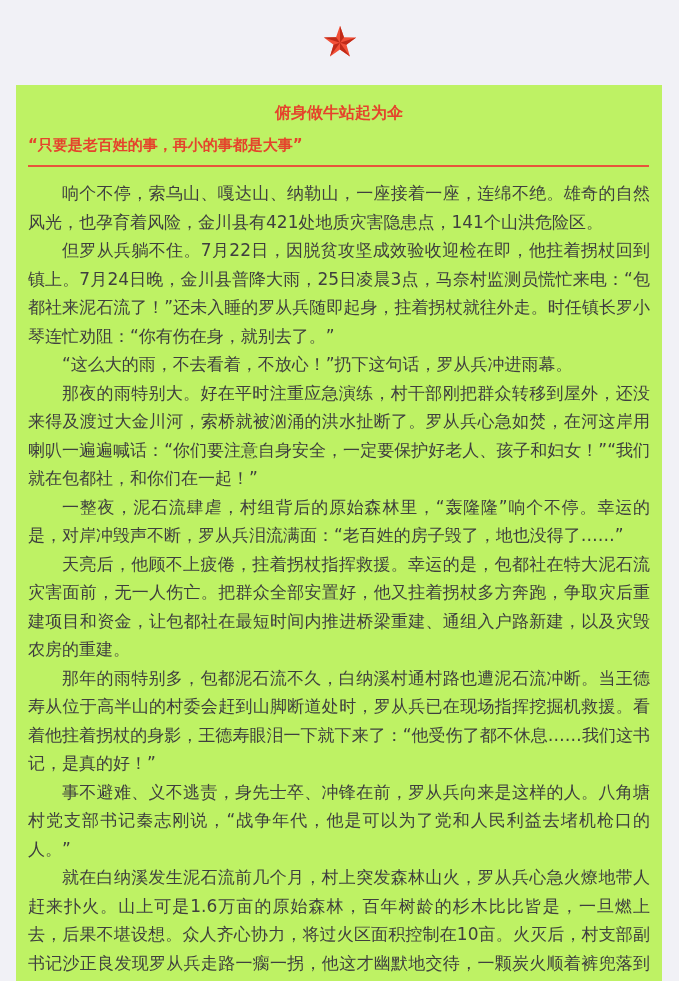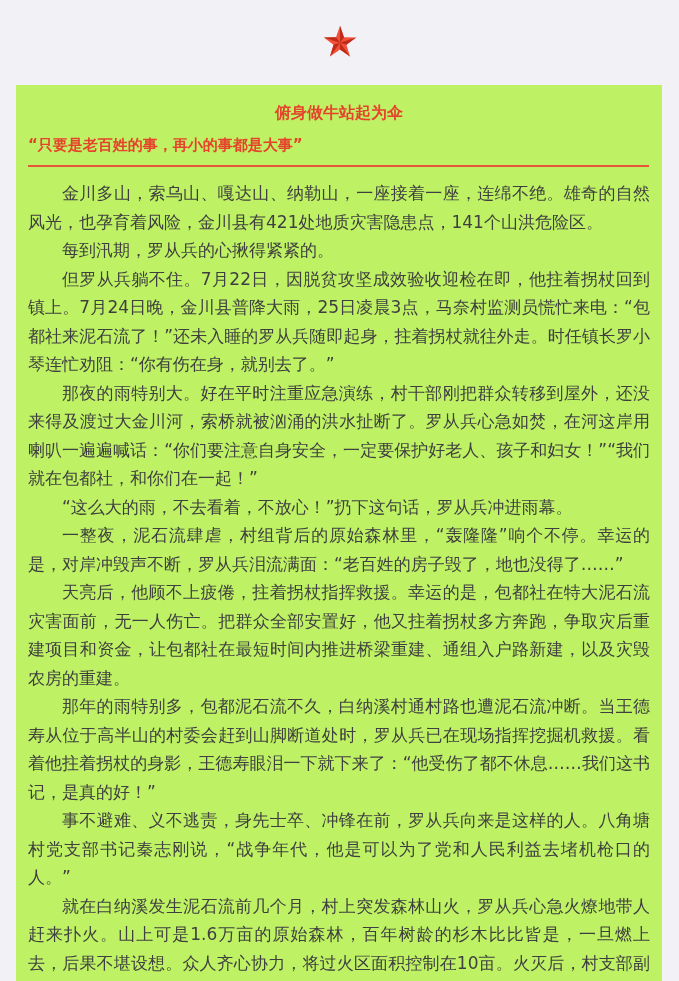--- a/index.html
+++ b/index.html
@@ -72,24 +72,23 @@
     <polygon fill="#c02a18" points="21.8,88.8 31.9,55.9 50,50"></polygon>
     <polygon fill="#c02a18" points="4.3,35.2 38.8,34.6 50,50"></polygon>
   </svg>
 </div>
 
 <div class="card">
   <h1 class="title">俯身做牛站起为伞</h1>
   <h2 class="subtitle">“只要是老百姓的事，再小的事都是大事”</h2>
   <hr class="divider">
   <div class="article">
-      <p class="para">金川多山，索乌山、嘎达山、纳勒山，一座接着一座，连绵不绝。雄奇的自然风光，也孕育着风险，金川县有421处地质灾害隐患点，141个山洪危险区。</p>
-      <p class="para">每到汛期，罗从兵的心揪得紧紧的。</p>
+      <p class="para">响个不停，索乌山、嘎达山、纳勒山，一座接着一座，连绵不绝。雄奇的自然风光，也孕育着风险，金川县有421处地质灾害隐患点，141个山洪危险区。</p>
       <p class="para">但罗从兵躺不住。7月22日，因脱贫攻坚成效验收迎检在即，他拄着拐杖回到镇上。7月24日晚，金川县普降大雨，25日凌晨3点，马奈村监测员慌忙来电：“包都社来泥石流了！”还未入睡的罗从兵随即起身，拄着拐杖就往外走。时任镇长罗小琴连忙劝阻：“你有伤在身，就别去了。”</p>
+      <p class="para">“这么大的雨，不去看着，不放心！”扔下这句话，罗从兵冲进雨幕。</p>
       <p class="para">那夜的雨特别大。好在平时注重应急演练，村干部刚把群众转移到屋外，还没来得及渡过大金川河，索桥就被汹涌的洪水扯断了。罗从兵心急如焚，在河这岸用喇叭一遍遍喊话：“你们要注意自身安全，一定要保护好老人、孩子和妇女！”“我们就在包都社，和你们在一起！”</p>
-      <p class="para">“这么大的雨，不去看着，不放心！”扔下这句话，罗从兵冲进雨幕。</p>
       <p class="para">一整夜，泥石流肆虐，村组背后的原始森林里，“轰隆隆”响个不停。幸运的是，对岸冲毁声不断，罗从兵泪流满面：“老百姓的房子毁了，地也没得了……”</p>
       <p class="para">天亮后，他顾不上疲倦，拄着拐杖指挥救援。幸运的是，包都社在特大泥石流灾害面前，无一人伤亡。把群众全部安置好，他又拄着拐杖多方奔跑，争取灾后重建项目和资金，让包都社在最短时间内推进桥梁重建、通组入户路新建，以及灾毁农房的重建。</p>
       <p class="para">那年的雨特别多，包都泥石流不久，白纳溪村通村路也遭泥石流冲断。当王德寿从位于高半山的村委会赶到山脚断道处时，罗从兵已在现场指挥挖掘机救援。看着他拄着拐杖的身影，王德寿眼泪一下就下来了：“他受伤了都不休息……我们这书记，是真的好！”</p>
       <p class="para">事不避难、义不逃责，身先士卒、冲锋在前，罗从兵向来是这样的人。八角塘村党支部书记秦志刚说，“战争年代，他是可以为了党和人民利益去堵机枪口的人。”</p>
       <p class="para">就在白纳溪发生泥石流前几个月，村上突发森林山火，罗从兵心急火燎地带人赶来扑火。山上可是1.6万亩的原始森林，百年树龄的杉木比比皆是，一旦燃上去，后果不堪设想。众人齐心协力，将过火区面积控制在10亩。火灭后，村支部副书记沙正良发现罗从兵走路一瘸一拐，他这才幽默地交待，一颗炭火顺着裤兜落到右脚踝，“把美腿给烫</p>
     </div>
 </div>
 
 </body></html>

